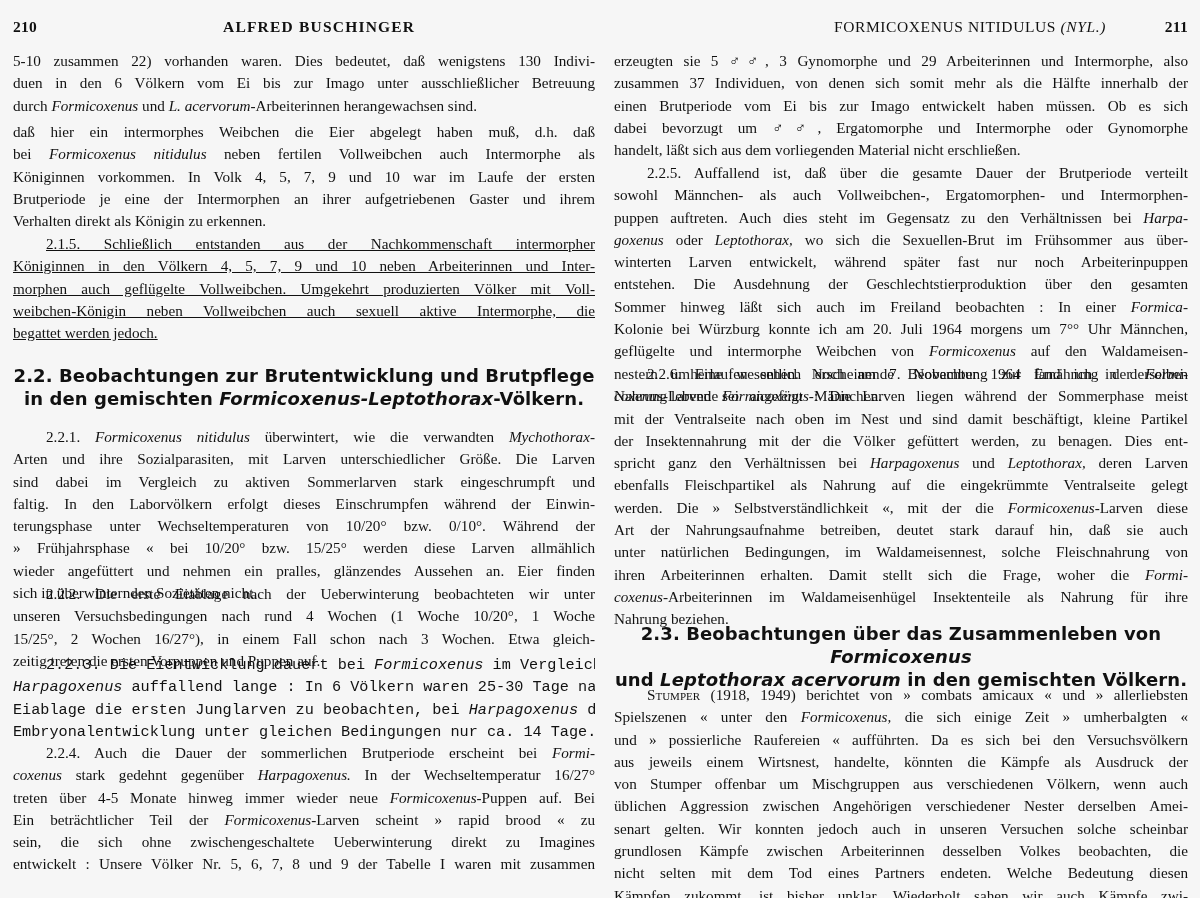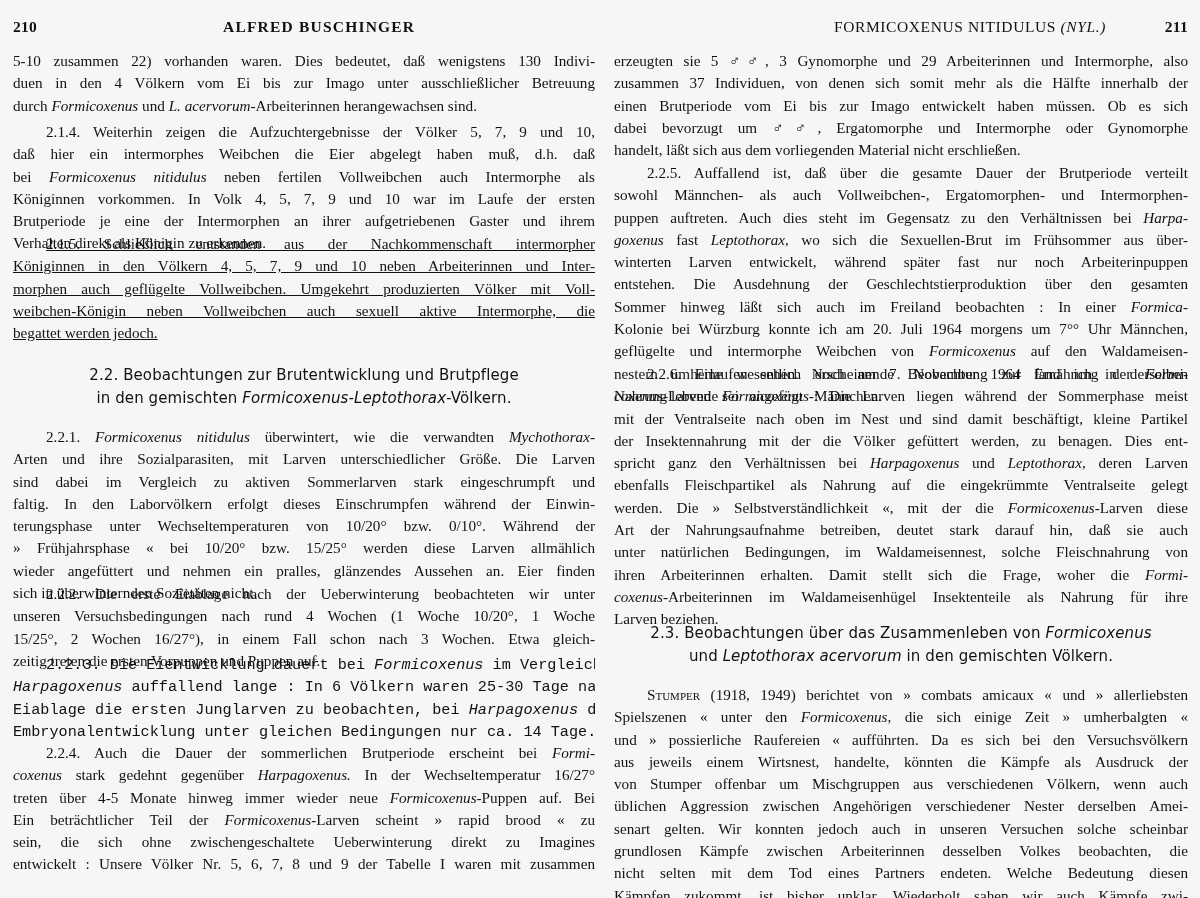--- a/index.html
+++ b/index.html
@@ -28,42 +28,41 @@
     height: 22.3px; line-height: 22.3px;
     font-size: 15.2px; white-space: nowrap;
     text-align: justify; text-align-last: justify;
     overflow: hidden;
   }
   .line.last { text-align-last: left; }
   .line.indent { padding-left: 33px; }
   .line i, .heading i { font-style: italic; }
   .heading {
     font-family: "DejaVu Sans", "Liberation Sans", sans-serif;
-    font-weight: normal; font-size: 15px; text-align: center;
+    font-weight: bold; font-size: 18px; text-align: center;
     line-height: 23px; letter-spacing: 0.1px;
   }
   .smallcaps { font-variant: small-caps; }
 </style>
 </head>
 <body>
 
 <div class="spread">
   <div class="page left">
     <div class="header">
       <span class="num">210</span>
       <span class="running">ALFRED BUSCHINGER</span>
     </div>
     <div class="content">
         <div class="body" style="top: 50px;">
           <div class="line"><span>5-10 zusammen 22) vorhanden waren. Dies bedeutet, daß wenigstens 130 Indivi-</span></div>
-          <div class="line"><span>duen in den 4 Völkern vom Ei bis zur Imago unter ausschließlicher Betreuung</span></div>
+          <div class="line"><span>duen in den 6 Völkern vom Ei bis zur Imago unter ausschließlicher Betreuung</span></div>
           <div class="line last"><span>durch </span><i>Formicoxenus</i><span> und </span><i>L. acervorum</i><span>-Arbeiterinnen herangewachsen sind.</span></div>
         </div>
         <div class="body" style="top: 121px;">
-          <div class="line indent"><span>2.1.4. Weiterhin zeigen die Aufzuchtergebnisse der Völker 5, 7, 9 und 10,</span></div>
           <div class="line"><span>daß hier ein intermorphes Weibchen die Eier abgelegt haben muß, d.h. daß</span></div>
           <div class="line"><span>bei </span><i>Formicoxenus nitidulus</i><span> neben fertilen Vollweibchen auch Intermorphe als</span></div>
           <div class="line"><span>Königinnen vorkommen. In Volk 4, 5, 7, 9 und 10 war im Laufe der ersten</span></div>
           <div class="line"><span>Brutperiode je eine der Intermorphen an ihrer aufgetriebenen Gaster und ihrem</span></div>
           <div class="line last"><span>Verhalten direkt als Königin zu erkennen.</span></div>
         </div>
         <div class="body" style="top: 233px; text-decoration: underline;">
           <div class="line indent"><span>2.1.5. Schließlich entstanden aus der Nachkommenschaft intermorpher</span></div>
           <div class="line"><span>Königinnen in den Völkern 4, 5, 7, 9 und 10 neben Arbeiterinnen und Inter-</span></div>
           <div class="line"><span>morphen auch geflügelte Vollweibchen. Umgekehrt produzierten Völker mit Voll-</span></div>
@@ -117,42 +116,42 @@
           <div class="line"><span>erzeugten sie 5 ♂♂, 3 Gynomorphe und 29 Arbeiterinnen und Intermorphe, also</span></div>
           <div class="line"><span>zusammen 37 Individuen, von denen sich somit mehr als die Hälfte innerhalb der</span></div>
           <div class="line"><span>einen Brutperiode vom Ei bis zur Imago entwickelt haben müssen. Ob es sich</span></div>
           <div class="line"><span>dabei bevorzugt um ♂♂, Ergatomorphe und Intermorphe oder Gynomorphe</span></div>
           <div class="line last"><span>handelt, läßt sich aus dem vorliegenden Material nicht erschließen.</span></div>
         </div>
         <div class="body" style="top: 162px;">
           <div class="line indent"><span>2.2.5. Auffallend ist, daß über die gesamte Dauer der Brutperiode verteilt</span></div>
           <div class="line"><span>sowohl Männchen- als auch Vollweibchen-, Ergatomorphen- und Intermorphen-</span></div>
           <div class="line"><span>puppen auftreten. Auch dies steht im Gegensatz zu den Verhältnissen bei </span><i>Harpa-</i></div>
-          <div class="line"><i>goxenus</i><span> fast </span><i>Leptothorax,</i><span> wo sich die Sexuellen-Brut im Frühsommer aus über-</span></div>
+          <div class="line"><i>goxenus</i><span> oder </span><i>Leptothorax,</i><span> wo sich die Sexuellen-Brut im Frühsommer aus über-</span></div>
           <div class="line"><span>winterten Larven entwickelt, während später fast nur noch Arbeiterinpuppen</span></div>
           <div class="line"><span>entstehen. Die Ausdehnung der Geschlechtstierproduktion über den gesamten</span></div>
           <div class="line"><span>Sommer hinweg läßt sich auch im Freiland beobachten : In einer </span><i>Formica</i><span>-</span></div>
           <div class="line"><span>Kolonie bei Würzburg konnte ich am 20. Juli 1964 morgens um 7°° Uhr Männchen,</span></div>
           <div class="line"><span>geflügelte und intermorphe Weibchen von </span><i>Formicoxenus</i><span> auf den Waldameisen-</span></div>
           <div class="line"><span>nestern umherlaufen sehen. Noch am 7. November 1964 fand ich in derselben</span></div>
           <div class="line last"><span>Nahrung lebende </span><i>Formicoxenus</i><span>-Männchen.</span></div>
         </div>
         <div class="body" style="top: 363px;">
           <div class="line indent"><span>2.2.6. Eine wesentlich erscheinende Beobachtung zur Ernährung der </span><i>Formi-</i></div>
           <div class="line"><i>coxenus</i><span>-Larven sei angefügt : Die Larven liegen während der Sommerphase meist</span></div>
           <div class="line"><span>mit der Ventralseite nach oben im Nest und sind damit beschäftigt, kleine Partikel</span></div>
           <div class="line"><span>der Insektennahrung mit der die Völker gefüttert werden, zu benagen. Dies ent-</span></div>
           <div class="line"><span>spricht ganz den Verhältnissen bei </span><i>Harpagoxenus</i><span> und </span><i>Leptothorax,</i><span> deren Larven</span></div>
           <div class="line"><span>ebenfalls Fleischpartikel als Nahrung auf die eingekrümmte Ventralseite gelegt</span></div>
           <div class="line"><span>werden. Die » Selbstverständlichkeit «, mit der die </span><i>Formicoxenus</i><span>-Larven diese</span></div>
           <div class="line"><span>Art der Nahrungsaufnahme betreiben, deutet stark darauf hin, daß sie auch</span></div>
           <div class="line"><span>unter natürlichen Bedingungen, im Waldameisennest, solche Fleischnahrung von</span></div>
           <div class="line"><span>ihren Arbeiterinnen erhalten. Damit stellt sich die Frage, woher die </span><i>Formi-</i></div>
           <div class="line"><i>coxenus</i><span>-Arbeiterinnen im Waldameisenhügel Insektenteile als Nahrung für ihre</span></div>
-          <div class="line last"><span>Larven beziehen.</span></div>
+          <div class="line last"><span>Nahrung beziehen.</span></div>
         </div>
         <div class="body" style="top: 622px;">
           <div class="heading"><span>2.3. Beobachtungen über das Zusammenleben von </span><i>Formicoxenus</i></div>
           <div class="heading"><span>und </span><i>Leptothorax acervorum</i><span> in den gemischten Völkern.</span></div>
         </div>
         <div class="body" style="top: 684px;">
           <div class="line indent"><span class="smallcaps">Stumper</span><span> (1918, 1949) berichtet von » combats amicaux « und » allerliebsten</span></div>
           <div class="line"><span>Spielszenen « unter den </span><i>Formicoxenus,</i><span> die sich einige Zeit » umherbalgten «</span></div>
           <div class="line"><span>und » possierliche Raufereien « aufführten. Da es sich bei den Versuchsvölkern</span></div>
           <div class="line"><span>aus jeweils einem Wirtsnest, handelte, könnten die Kämpfe als Ausdruck der</span></div>

